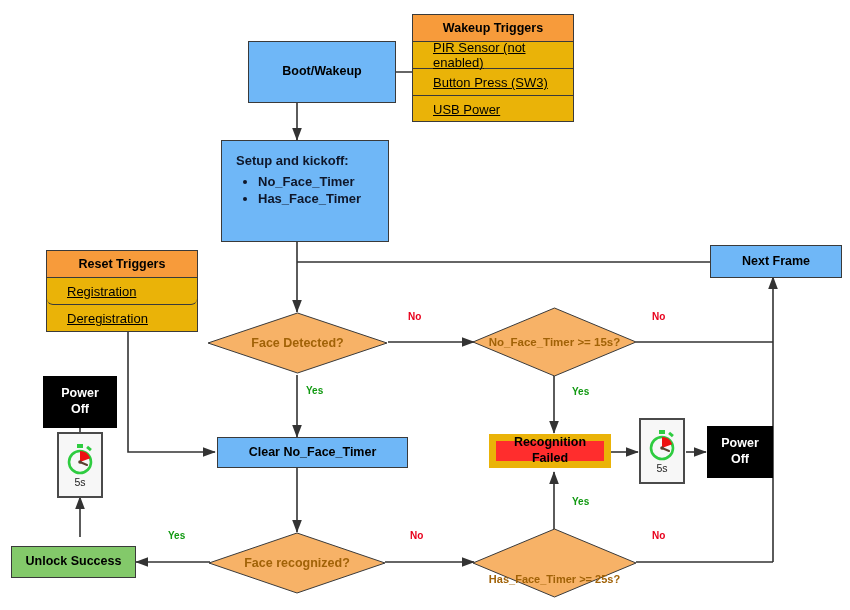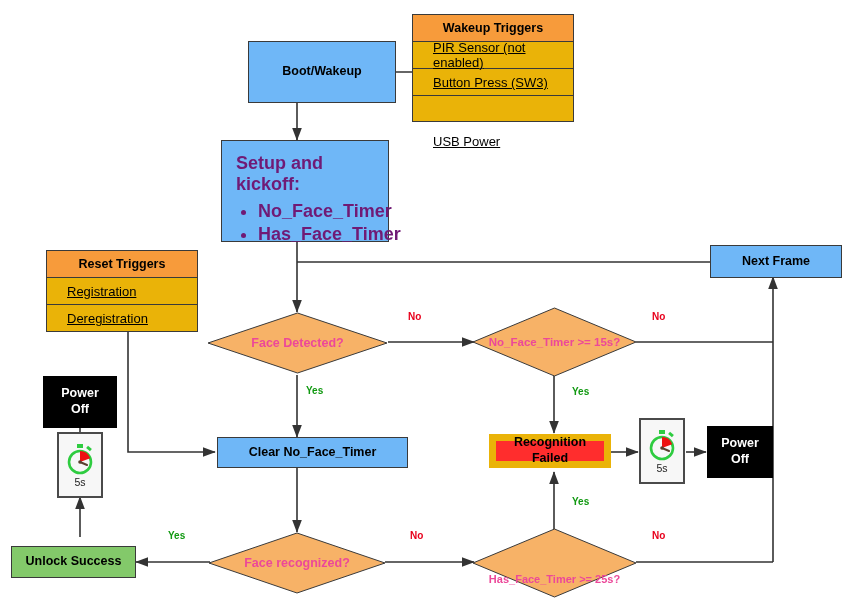--- a/index.html
+++ b/index.html
@@ -11,31 +11,31 @@
     overflow:hidden;
   }
   #canvas{position:absolute;left:0;top:0;width:850px;height:610px;}
   .node{position:absolute;box-sizing:border-box;display:flex;align-items:center;justify-content:center;
         font-size:12.5px;font-weight:bold;color:#000;text-align:center;line-height:1.25;}
   .blue{background:#6FB7F7;border:1px solid #3a3a3a;}
   .green{background:#83C96A;border:1px solid #3a3a3a;}
   .red{background:#FF2D2D;border:7px solid #eab308;}
   .black{background:#000000;border:1px solid #000;color:#ffffff;}
   .diamond-label{position:absolute;display:flex;align-items:center;justify-content:center;
-        font-size:12.5px;font-weight:bold;color:#ec4899;text-align:center;width:100%;height:100%;
+        font-size:12.5px;font-weight:bold;color:#a16207;text-align:center;width:100%;height:100%;
         pointer-events:none;}
   .diamond-wrap{position:absolute;}
   .tbl{position:absolute;border:1px solid #3a3a3a;box-sizing:border-box;background:#eab308;}
   .tbl .hdr{background:#F79B3B;font-weight:bold;font-size:12.5px;text-align:center;
         border-bottom:1px solid #3a3a3a;box-sizing:border-box;display:flex;align-items:center;justify-content:center;}
   .tbl .row{font-size:13px;text-align:left;padding-left:20px;box-sizing:border-box;
         display:flex;align-items:center;border-bottom:1px solid #3a3a3a;text-decoration:underline;}
   .tbl .row.last{border-bottom:none;}
   .setupbox{position:absolute;background:#6FB7F7;border:1px solid #3a3a3a;box-sizing:border-box;
-        font-size:18px;font-weight:bold;color:#701a75;padding:12px 0 0 14px;}
+        font-size:13px;font-weight:bold;color:#0f172a;padding:12px 0 0 14px;}
   .setupbox ul{margin:6px 0 0 0;padding-left:22px;}
   .setupbox li{margin:2px 0;}
   .timercard{position:absolute;background:#F7F7F7;border:2px solid #4a4a4a;box-sizing:border-box;
         display:flex;flex-direction:column;align-items:center;justify-content:center;}
   .timercard .cap{font-size:10.5px;color:#222;margin-top:1px;}
   .edgelbl{position:absolute;font-size:10px;font-weight:bold;}
   .yes{color:#119911;}
   .no{color:#E8001C;}
   svg.lines{position:absolute;left:0;top:0;width:850px;height:610px;pointer-events:none;}
 </style>
@@ -89,38 +89,38 @@
       <path d="M773,562 L773,277" marker-end="url(#arrow)"></path>
 
       <path d="M710,262 L297,262"></path>
     </g>
   </svg>
 
   <div class="tbl" style="left:412px;top:14px;width:162px;height:108px;">
     <div class="hdr" style="height:27px;">Wakeup Triggers</div>
     <div class="row" style="height:27px;">PIR Sensor (not enabled)</div>
     <div class="row" style="height:27px;">Button Press (SW3)</div>
-    <div class="row last" style="height:26px;margin-top:32px;">USB Power</div>
+    <div class="row last" style="height:26px;">USB Power</div>
   </div>
 
   <div class="node blue" style="left:240px;top:41px;width:148px;height:62px;margin-left:8px;">
     <span>Boot/Wakeup</span>
   </div>
 
   <div class="setupbox" style="left:221px;top:140px;width:168px;height:102px;">
     <div>Setup and kickoff:</div>
     <ul>
       <li>No_Face_Timer</li>
       <li>Has_Face_Timer</li>
     </ul>
   </div>
 
   <div class="tbl" style="left:46px;top:250px;width:152px;height:82px;">
     <div class="hdr" style="height:27px;">Reset Triggers</div>
-    <div class="row" style="height:27px;">Registration</div>
+    <div class="row" style="height:27px;border-radius:6px;">Registration</div>
     <div class="row last" style="height:27px;">Deregistration</div>
   </div>
 
   <div class="node blue" style="left:710px;top:245px;width:132px;height:33px;">
     <span>Next Frame</span>
   </div>
 
   <div class="diamond-wrap" style="left:207px;top:312px;width:181px;height:62px;">
     <svg width="181" height="62" viewBox="0 0 181 62">
       <polygon points="90.5,1 180,31 90.5,61 1,31" fill="#F7B267" stroke="#3a3a3a" stroke-width="1"></polygon>

